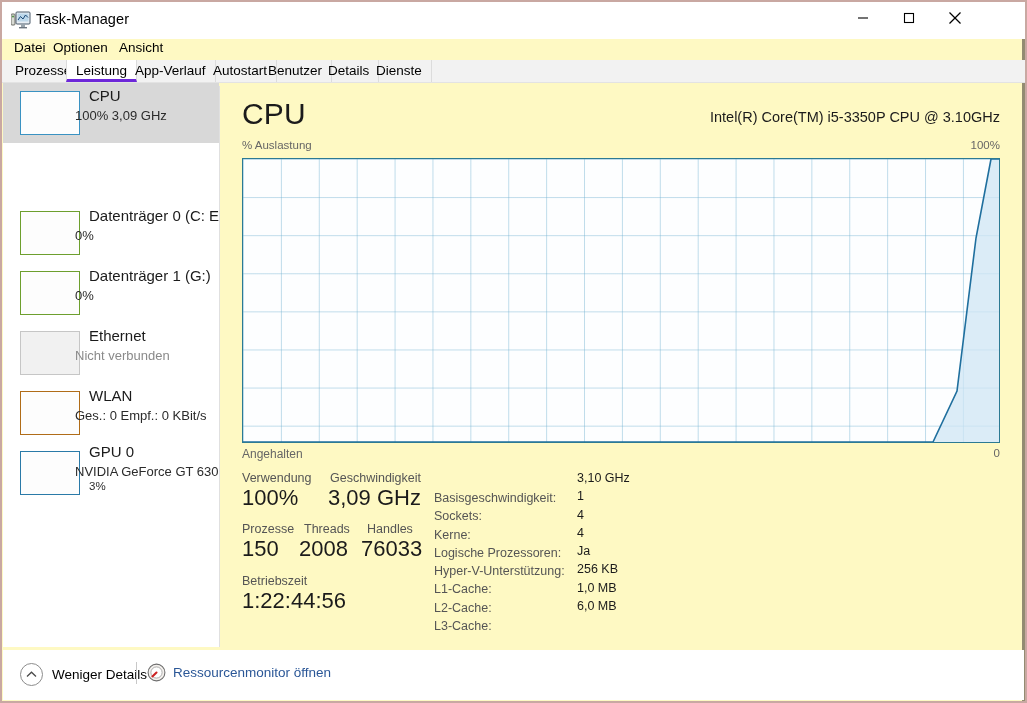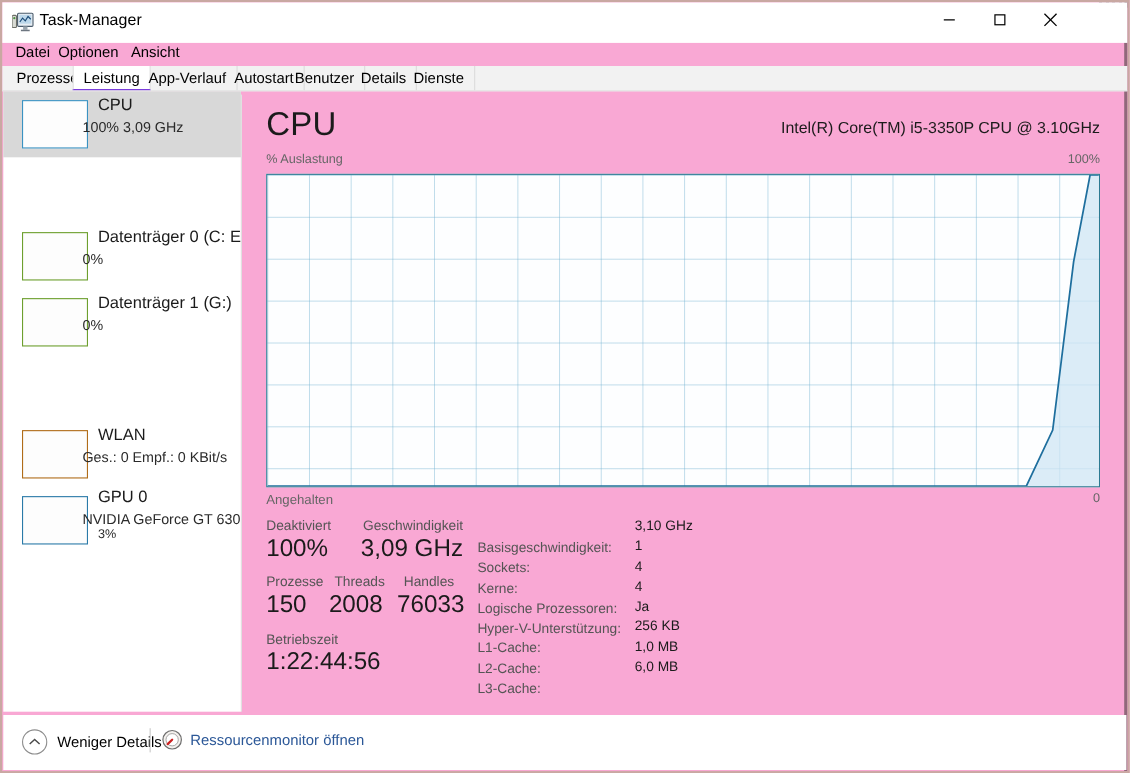--- a/index.html
+++ b/index.html
@@ -15,21 +15,21 @@
     overflow: hidden;
   }
 
   
   #window {
     position: absolute;
     left: 0; top: 0;
     width: 1027px;
     height: 703px;
     box-sizing: border-box;
-    background: #f9a8d4;
+    background: #fef9c3;
     border-left: 2px solid #c9a8a2;
     border-right: 2px solid #c9a8a2;
     border-bottom: 2px solid #c9a8a2;
     border-top: 2px solid #c9a8a2;
     overflow: hidden;
   }
   
   #desktop-sliver {
     position: absolute;
     right: 0; top: 0;
@@ -119,21 +119,21 @@
     padding: 0 9px;
     font-size: 13.5px;
     color: #000;
     box-sizing: border-box;
     border-right: 1px solid #dcdcdc;
     cursor: default;
     white-space: nowrap;
   }
   .tab.active {
     background: #ffffff;
-    border-bottom: 1px solid #6d28d9;
+    border-bottom: 3px solid #6d28d9;
     border-right: 1px solid #dcdcdc;
     border-left: 1px solid #dcdcdc;
   }
 
   
   #sidebar {
     position: absolute;
     left: 1px; top: 81px;
     width: 216px;
     height: 564px;
@@ -399,20 +399,25 @@
       <div class="side-title" style="top:4px">Datenträger 0 (C: E</div>
       <div class="side-sub" style="top:25px">0%</div>
     </div>
 
     <div class="side-item" style="top:180px">
       <div class="side-thumb" style="border-color:#6d9f2e;background:#fdfdfd"></div>
       <div class="side-title" style="top:4px">Datenträger 1 (G:)</div>
       <div class="side-sub" style="top:25px">0%</div>
     </div>
 
+    <div class="side-item" style="top:240px">
+      <div class="side-thumb" style="border-color:#c6c6c6;background:#f1f1f1"></div>
+      <div class="side-title" style="top:4px">Ethernet</div>
+      <div class="side-sub muted" style="top:25px">Nicht verbunden</div>
+    </div>
 
     <div class="side-item" style="top:300px">
       <div class="side-thumb" style="border-color:#b06c18;background:#fdfdfd"></div>
       <div class="side-title" style="top:4px">WLAN</div>
       <div class="side-sub" style="top:25px">Ges.: 0 Empf.: 0 KBit/s</div>
     </div>
 
     <div class="side-item" style="top:360px">
       <div class="side-thumb" style="border-color:#2a7aa8;background:#fdfdfd"></div>
       <div class="side-title" style="top:0px">GPU 0</div>
@@ -436,21 +441,21 @@
 
         <path d="M 0,283 L 690,283 L 714,232 L 733,79 L 748,0 L 756,0 L 756,283 Z" fill="#cfe6f4" opacity="0.75"></path>
 
         <path d="M 0,283 L 690,283 L 714,232 L 733,79 L 748,0 L 756,0" fill="none" stroke="#1f6f9e" stroke-width="1.6"></path>
       </svg>
     </div>
 
     <div id="graph-status">Angehalten</div>
     <div id="graph-zero">0</div>
 
-    <div class="stat-label" style="left:20px;top:388px">Deaktiviert</div>
+    <div class="stat-label" style="left:20px;top:388px">Verwendung</div>
     <div class="stat-value" style="left:20px;top:402px">100%</div>
     <div class="stat-label" style="left:108px;top:388px">Geschwindigkeit</div>
     <div class="stat-value" style="left:106px;top:402px">3,09 GHz</div>
 
     <div class="stat-label" style="left:20px;top:439px">Prozesse</div>
     <div class="stat-value" style="left:20px;top:453px">150</div>
     <div class="stat-label" style="left:82px;top:439px">Threads</div>
     <div class="stat-value" style="left:77px;top:453px">2008</div>
     <div class="stat-label" style="left:145px;top:439px">Handles</div>
     <div class="stat-value" style="left:139px;top:453px">76033</div>

